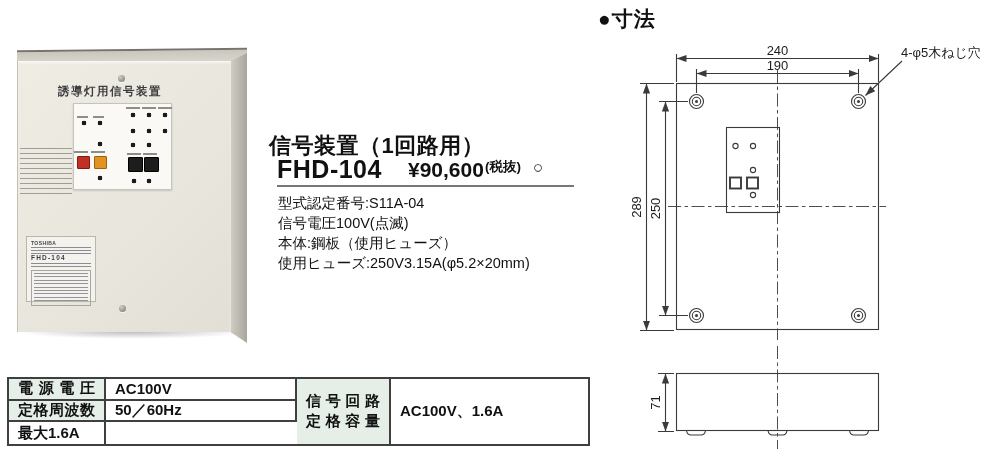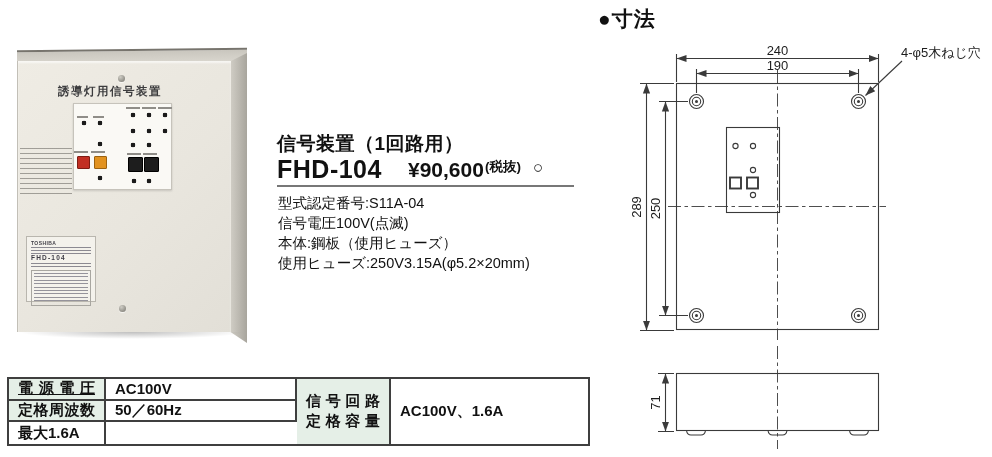--- a/index.html
+++ b/index.html
@@ -55,21 +55,21 @@
     background:repeating-linear-gradient(to bottom,#77756f 0 1px,rgba(0,0,0,0) 1px 5px);}
   .ph-sticker{position:absolute;left:12px;top:192px;width:70px;height:66px;
     background:#f4f2ec;border:1px solid #b9b6ae;padding:3px 4px;box-sizing:border-box;}
   .stk-brand{font-size:5px;font-weight:700;color:#44424a;letter-spacing:.4px;line-height:6px;}
   .stk-bars{height:7px;margin-top:1px;
     background:repeating-linear-gradient(to bottom,#8c8a92 0 1px,rgba(0,0,0,0) 1px 3px);}
   .stk-model{font-size:6.5px;font-weight:700;letter-spacing:1.2px;color:#3e3c46;line-height:8px;}
   .stk-sub{margin-top:2px;border:1px solid #a8a6a0;height:30px;padding:2px;
     background:repeating-linear-gradient(to bottom,#95939b 0 1px,rgba(0,0,0,0) 1px 3.4px);background-origin:content-box;background-clip:content-box;}
   
-  .info-title{position:absolute;left:277px;top:131px;font-size:19px;font-weight:800;letter-spacing:.5px;}
+  .info-title{position:absolute;left:269px;top:131px;font-size:22px;font-weight:800;letter-spacing:.5px;}
   .info-model{position:absolute;left:277px;top:155px;font-size:25px;font-weight:800;letter-spacing:.5px;}
   .info-price{position:absolute;left:408px;top:158px;display:flex;align-items:flex-start;}
   .price-num{font-size:21px;font-weight:600;}
   .price-tax{font-size:13.5px;font-weight:700;margin-left:1px;}
   .price-mark{font-size:17px;font-weight:400;margin-left:12px;color:#222;}
   .info-rule{position:absolute;left:277px;top:185px;width:297px;border-top:2px solid #777;}
   .info-specs{position:absolute;left:278px;top:193px;font-size:14.5px;line-height:20px;font-weight:500;}
   
   .spec-table{position:absolute;left:7px;top:377px;width:583px;height:69px;
     display:grid;grid-template-columns:97px 191px 94px 1fr;grid-template-rows:repeat(3,1fr);
@@ -137,21 +137,21 @@
 </div>
 <div class="info-rule"></div>
 <div class="info-specs">
   <div>型式認定番号:S11A-04</div>
   <div>信号電圧100V(点滅)</div>
   <div>本体:鋼板（使用ヒューズ）</div>
   <div>使用ヒューズ:250V3.15A(φ5.2×20mm)</div>
 </div>
 
 <div class="spec-table">
-  <div class="cell cell-label rb hdr" style="background: rgb(229, 239, 231); text-decoration: underline;">
+  <div class="cell cell-label rb hdr" style="background: rgb(229, 239, 231);">
       <span>電源電圧</span>
     </div>
   <div class="cell cell-value rb">AC100V</div>
   <div class="cell cell-mlabel hdr" style="background: rgb(229, 239, 231);">
     <span>信号回路</span>
     <span>定格容量</span>
   </div>
   <div class="cell cell-mvalue">AC100V、1.6A</div>
   <div class="cell cell-label rb hdr" style="background: rgb(229, 239, 231);">
       <span>定格周波数</span>

